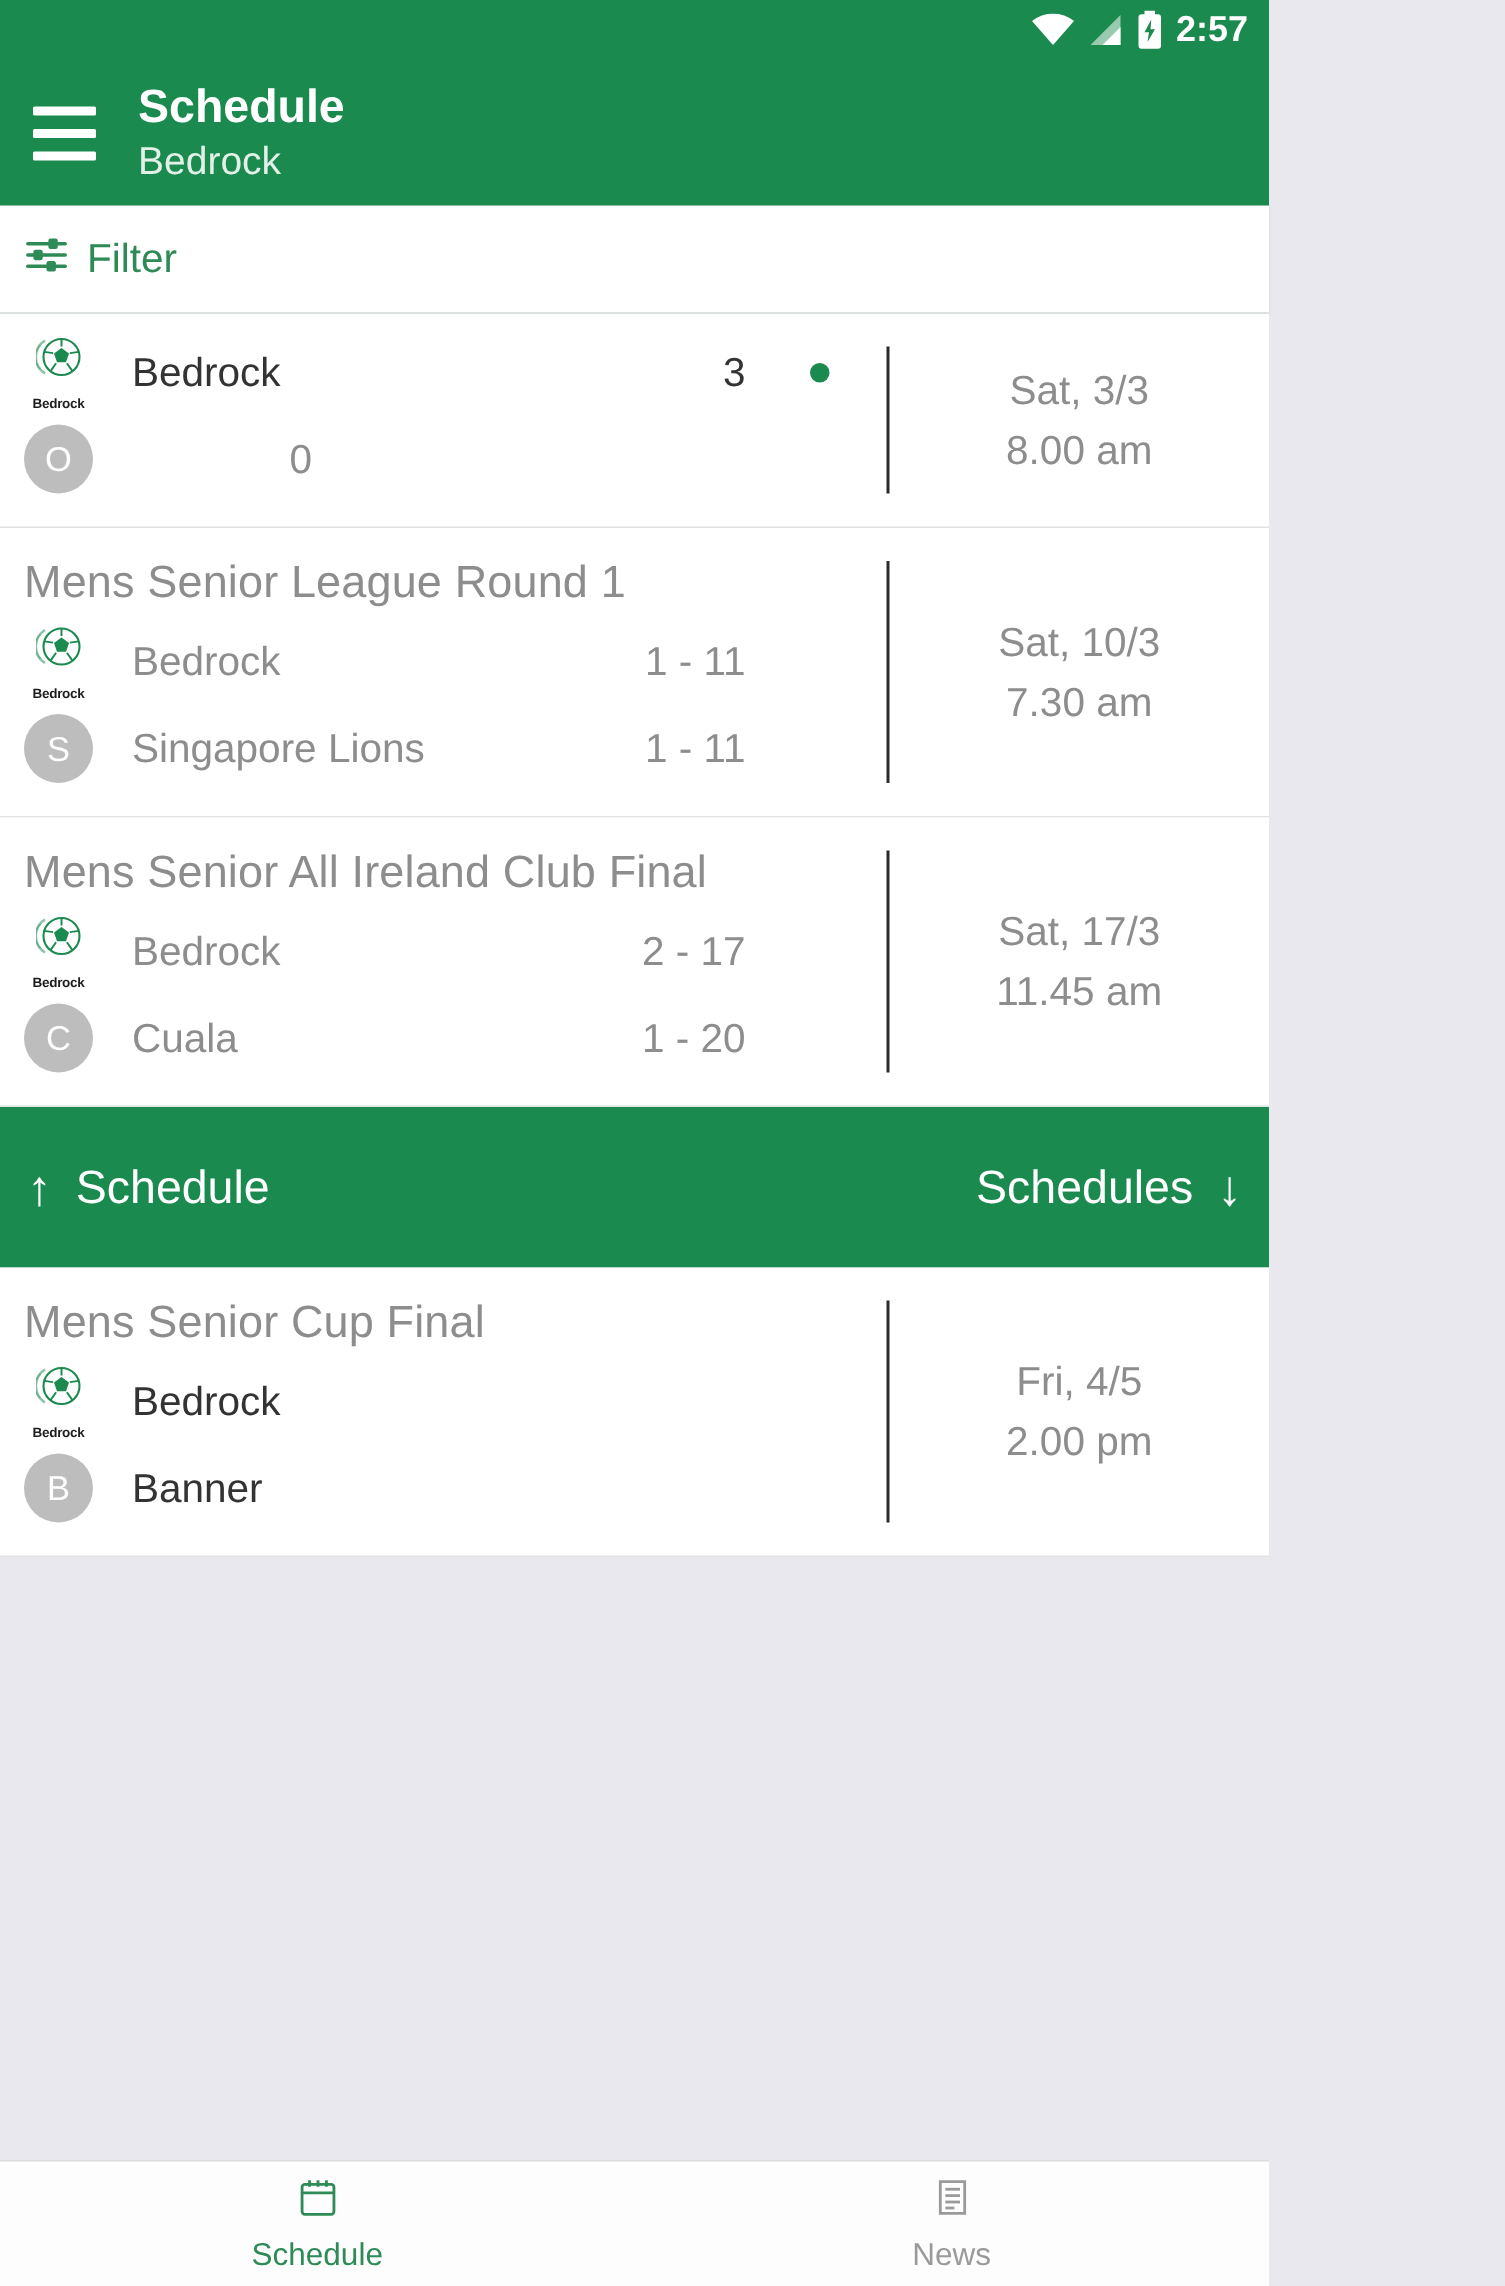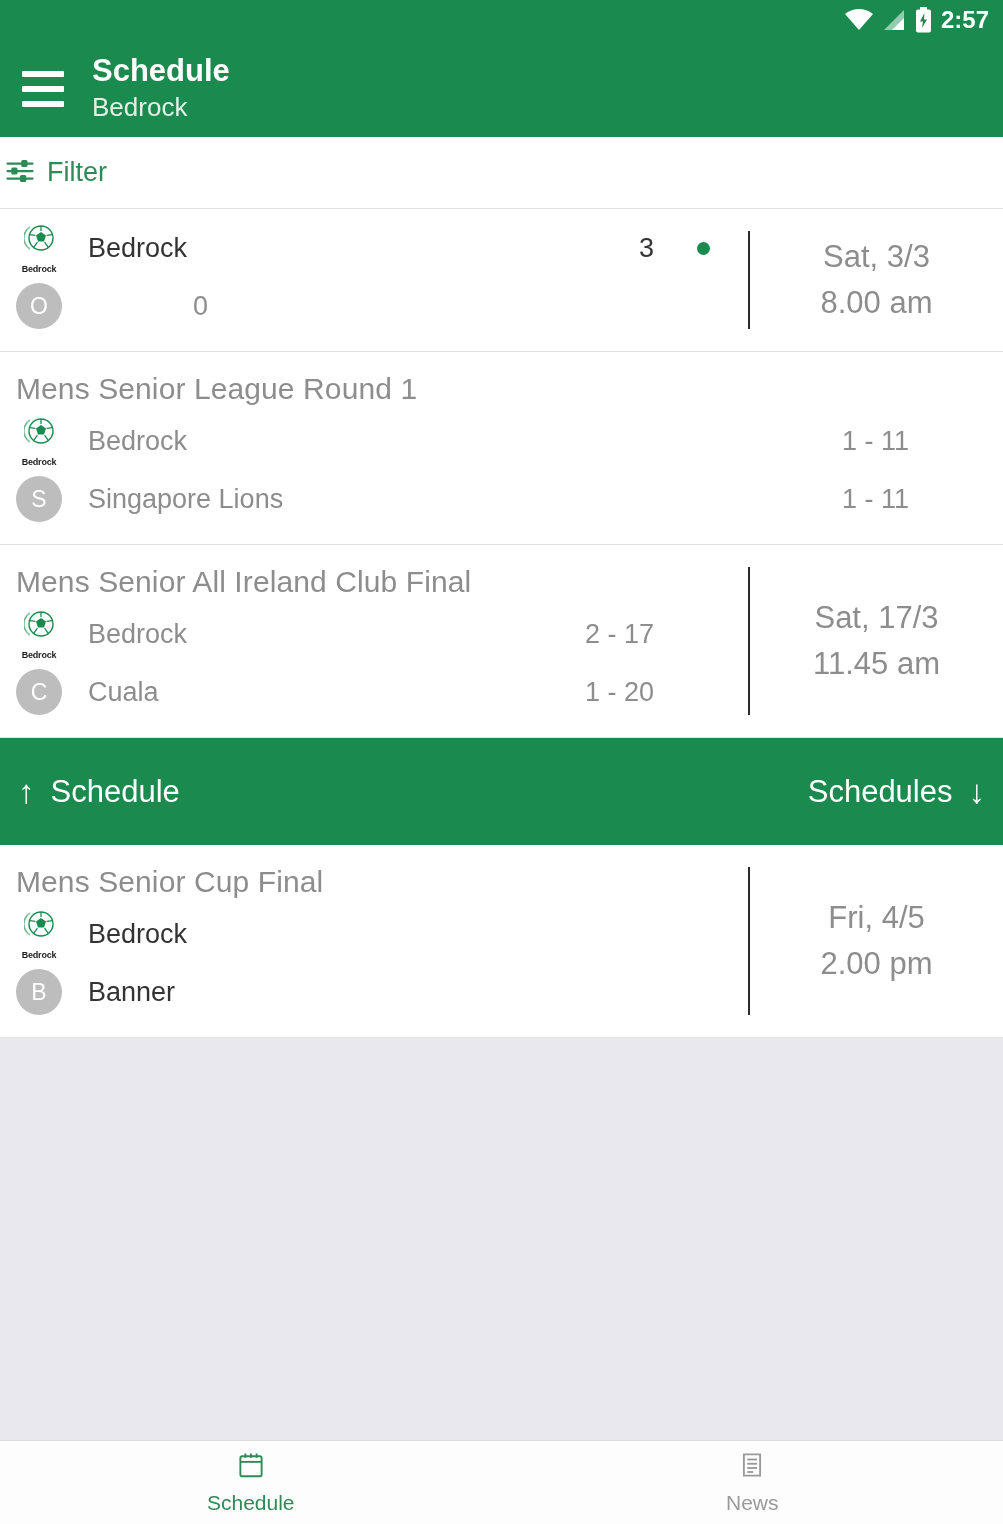--- a/index.html
+++ b/index.html
@@ -2,21 +2,21 @@
 <html><head>
 <meta charset="utf-8">
 <style>
   * { margin:0; padding:0; box-sizing:border-box; }
   html, body {
     width:1003px; height:1524px;
     background:#e8e8ee;
     font-family:"Liberation Sans", sans-serif;
     overflow:hidden;
   }
-  .phone { width:1003px; height:1524px; position:relative; display:flex; flex-direction:column; background:#15803d; }
+  .phone { width:846px; height:1524px; position:relative; display:flex; flex-direction:column; background:#15803d; }
 
   
   .statusbar {
     height:40px; background:#1a8a4f; flex:0 0 40px;
     display:flex; align-items:center; justify-content:flex-end;
     padding-right:14px; gap:9px;
   }
   .statusbar .sb-icon { display:flex; align-items:center; }
   .sb-time { color:#fff; font-size:24px; font-weight:bold; letter-spacing:0px; line-height:1; }
 
@@ -27,21 +27,21 @@
   }
   .hamburger { width:54px; height:54px; display:flex; flex-direction:column; justify-content:center; gap:9px; padding:0 6px; cursor:pointer; }
   .hamburger span { display:block; height:6px; background:#fff; border-radius:1px; width:42px; }
   .titleblock { margin-left:22px; display:flex; flex-direction:column; justify-content:center; }
   .app-title { color:#fff; font-size:31px; font-weight:bold; line-height:1.15; }
   .app-sub { color:#e3f0e8; font-size:26px; line-height:1.25; margin-top:2px; }
 
   
   .filterbar {
     background:#fff; flex:0 0 72px;
-    display:flex; align-items:center; padding-left:5px;
+    display:flex; align-items:center; padding-left:16px;
     border-bottom:1px solid #e0e0e0;
     box-shadow:0 1px 2px rgba(0,0,0,0.08);
   }
   .filter-btn { display:flex; align-items:center; gap:12px; cursor:pointer; }
   .filter-label { color:#2e8b57; font-size:27px; }
 
   
   .content { flex:1 1 auto; overflow:hidden; background:#e8e8ee; display:flex; flex-direction:column; }
 
   .card { background:#fff; border-bottom:1px solid #e2e2e2; position:relative; }
@@ -61,21 +61,21 @@
   .team-score { font-size:27px; color:#8d8d8d; text-align:right; width:150px; padding-right:4px; }
   .team-score.win { color:#333; }
   .dotcol { width:90px; display:flex; align-items:center; justify-content:center; }
   .live-dot { width:13px; height:13px; border-radius:50%; background:#1a8a4f; }
 
   .card-right {
     flex:0 0 255px; border-left:2px solid #2b2b2b;
     display:flex; flex-direction:column; align-items:center; justify-content:center;
     margin:22px 0 22px 0;
   }
-  .date-line { font-size:31px; color:#8d8d8d; line-height:1.5; text-align:center; }
+  .date-line { font-size:27px; color:#8d8d8d; line-height:1.5; text-align:center; }
 
   
   .bedrock-logo { width:46px; height:52px; position:relative; }
   .bedrock-logo .ball { position:absolute; top:0; left:8px; }
   .bedrock-logo .lbl { position:absolute; bottom:0; left:0; width:46px; text-align:center; font-size:9px; font-weight:bold; color:#1d1d1d; letter-spacing:-0.2px; }
 
   
   .band {
     background:#1a8a4f; flex:0 0 107px;
     display:flex; align-items:center; justify-content:space-between;
@@ -231,20 +231,24 @@
             <div class="team-row">
               <div class="team-badge">
                 <div class="badge-circle">S</div>
               </div>
               <div class="team-name">Singapore Lions</div>
               <div class="team-score">1 - 11</div>
               <div class="dotcol"></div>
             </div>
           </div>
         </div>
+        <div class="card-right">
+          <div class="date-line">Sat, 10/3</div>
+          <div class="date-line">7.30 am</div>
+        </div>
       </div>
     </div>
 
     <div class="card">
       <div class="card-inner">
         <div class="card-left">
           <div class="comp-name">Mens Senior All Ireland Club Final</div>
           <div class="teams">
             <div class="team-row">
               <div class="team-badge">

